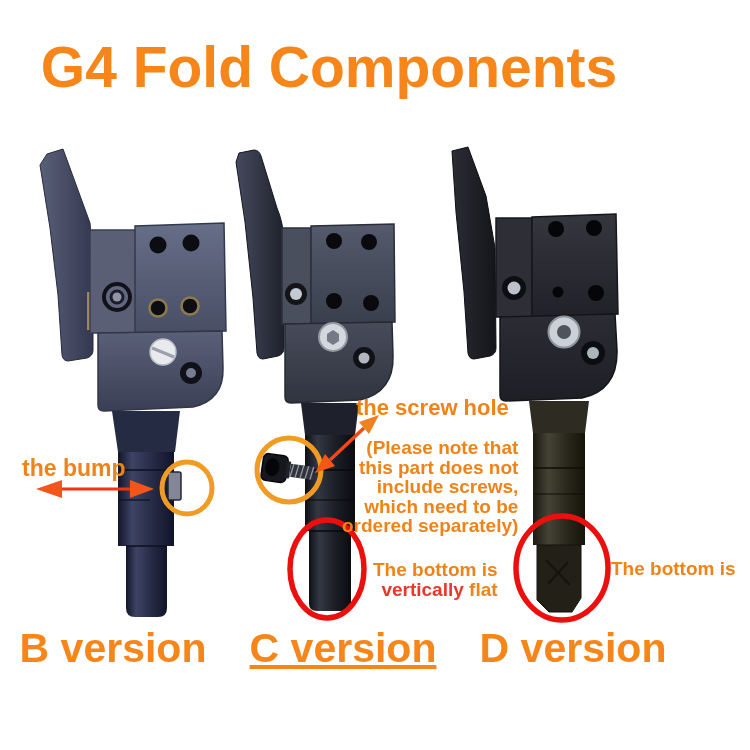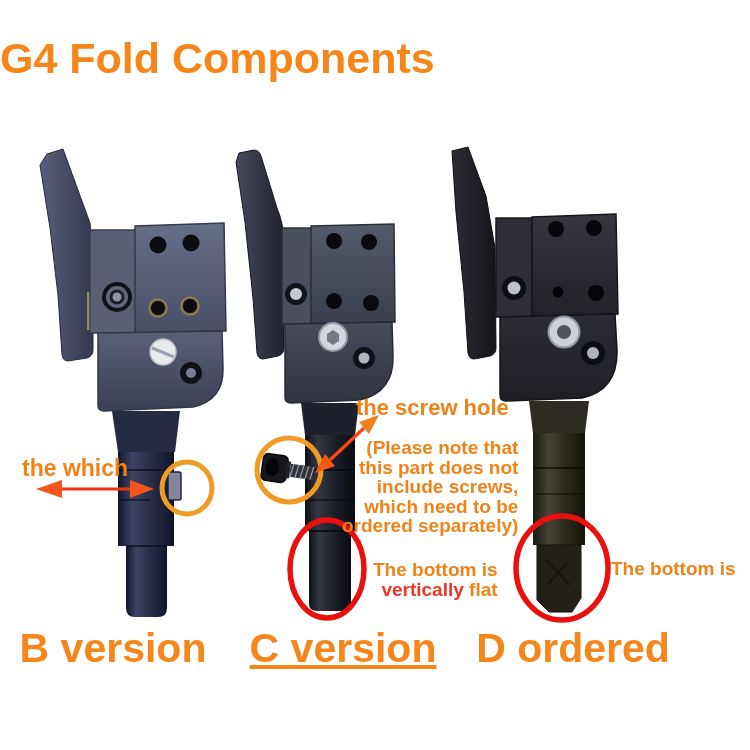--- a/index.html
+++ b/index.html
@@ -5,22 +5,22 @@
   html,body{margin:0;padding:0;}
   body{
     width:750px;height:750px;position:relative;overflow:hidden;
     background:var(--background,#fff);
     font-family:"Liberation Sans",sans-serif;
     -webkit-font-smoothing:antialiased;
   }
   .abs{position:absolute;}
   #scene{position:absolute;left:0;top:0;}
   .title{
-    left:0;top:34px;width:658px;
-    font-size:43px;font-weight:700;color:var(--title-orange,#F6861A);
+    left:0;top:34px;width:658px;text-align:center;
+    font-size:57px;font-weight:700;color:var(--title-orange,#F6861A);
     letter-spacing:0px;
   }
   .callout{
     color:var(--orange,#EF8318);font-weight:700;line-height:1.05;text-align:right;
   }
   .bump-label{left:22px;top:456px;font-size:23px;}
   .screwhole-label{left:356px;top:396px;font-size:22px;}
   .note{left:342px;top:438px;font-size:19px;line-height:19.5px;white-space:pre-line;}
   .flat-note{font-size:19px;line-height:19.5px;}
   .c-flat{left:373px;top:560px;}
@@ -226,34 +226,34 @@
       <polygon points="379,415 369,434 359,422" fill="#F08020"></polygon>
     </g>
 
     <ellipse cx="327" cy="569" rx="37" ry="49" fill="none" stroke="#EA100E" stroke-width="5.5"></ellipse>
     <ellipse cx="562" cy="568" rx="46" ry="52" fill="none" stroke="#EA100E" stroke-width="5.5"></ellipse>
   </g>
 </svg>
 
 <div class="abs title">G4 Fold Components</div>
 
-<div class="abs callout bump-label">the which</div>
+<div class="abs callout bump-label">the bump</div>
 
 <div class="abs callout screwhole-label">the screw hole</div>
 
 <div class="abs callout note">(Please note that
 this part does not
 include screws,
 which need to be
 ordered separately)</div>
 
 <div class="abs callout flat-note c-flat">
   <div>The bottom is</div>
   <div><span class="em">vertically</span><span> flat</span></div>
 </div>
 
 <div class="abs callout flat-note d-flat">
   <div>The bottom is</div>
 </div>
 
 <div class="abs version-label v-b">B version</div>
 <div class="abs version-label v-c">C version</div>
-<div class="abs version-label v-d">D ordered</div>
+<div class="abs version-label v-d">D version</div>
 
 </body></html>

